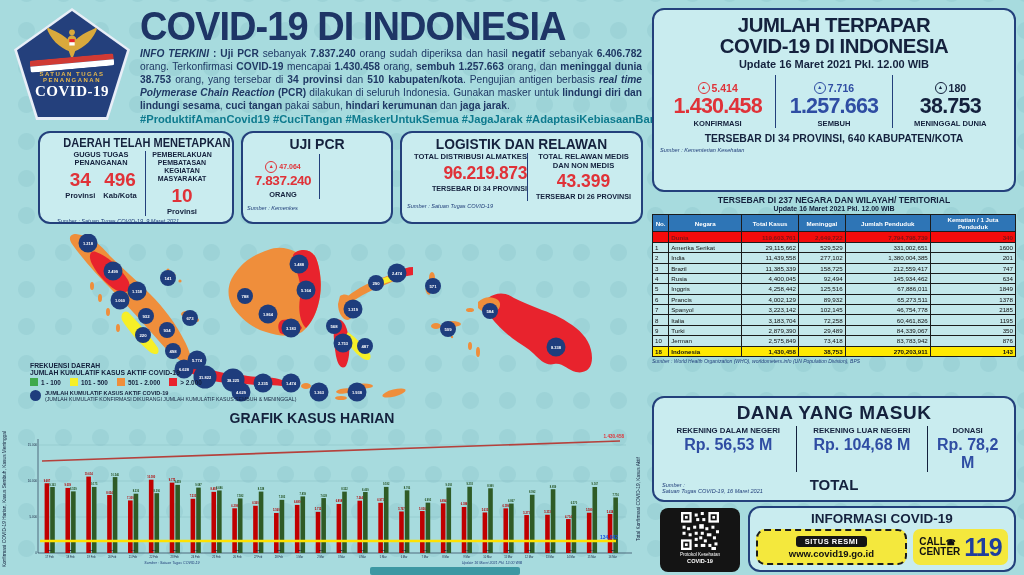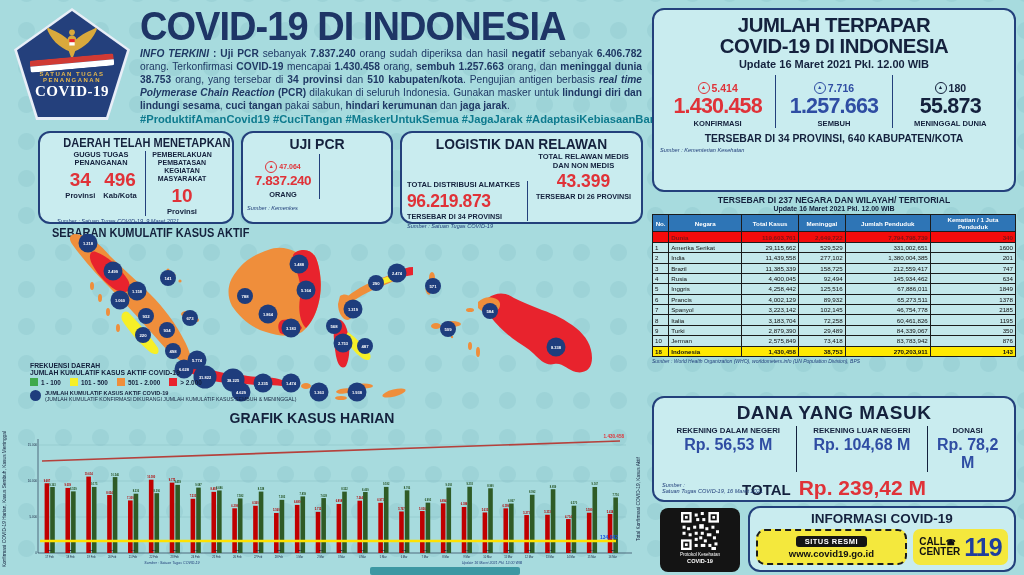--- a/index.html
+++ b/index.html
@@ -123,37 +123,34 @@
         <div class="red" style="font-size:13.5px;font-weight:800;letter-spacing:-.4px;">7.837.240</div>
         <div class="dark b" style="font-size:7.4px;margin-top:2px;">ORANG</div>
       </div>
     </div>
     <div class="src" style="margin-top:6px;">Sumber : Kemenkes</div>
   </div>
 
   <div class="abs panel" style="left:400px;top:131px;width:243px;height:93px;padding:3px 5px;">
     <div class="bx-title" style="font-size:14.5px;white-space:nowrap;transform:scaleX(.95);">LOGISTIK DAN RELAWAN</div>
     <div class="cols" style="margin-top:1px;">
-      <div style="width:120px;text-align:left;margin-top:28px;" class="vdiv">
+      <div style="width:120px;text-align:right;" class="vdiv">
         <div class="dark b" style="font-size:7.6px;line-height:1.15;">TOTAL DISTRIBUSI ALMATKES</div>
         <div class="red" style="font-size:17.5px;font-weight:800;letter-spacing:-.4px;margin-top:1px;">96.219.873</div>
         <div class="dark b" style="font-size:7.2px;">TERSEBAR DI 34 PROVINSI</div>
       </div>
       <div style="flex:1;text-align:center;padding-left:3px;">
         <div class="dark b" style="font-size:7.6px;line-height:1.15;">TOTAL RELAWAN MEDIS DAN NON MEDIS</div>
         <div class="red" style="font-size:17.5px;font-weight:800;margin-top:1px;">43.399</div>
         <div class="dark b" style="font-size:7.2px;">TERSEBAR DI 26 PROVINSI</div>
       </div>
     </div>
     <div class="src" style="margin-top:2px;">Sumber : Satuan Tugas COVID-19</div>
   </div>
 
-  <div class="abs" style="left:52px;top:226px;">
-    <div style="font-size:12.5px;font-weight:800;color:#14213d;white-space:nowrap;transform:scaleX(.88);transform-origin:left;">SEBARAN KUMULATIF KASUS AKTIF</div>
-  </div>
 
   <svg id="map-svg" class="abs" style="left:0;top:234px;" width="648" height="172" viewBox="0 0 648 172">
     <g>
 
       <path d="M76,0 C90,2 100,10 110,22 C122,34 136,46 150,60 C164,74 176,90 184,106 C190,117 192,126 190,130 C182,130 170,120 158,106 C144,90 128,72 112,56 C96,40 82,24 72,10 C68,4 70,0 76,0 Z" fill="#ef8e3b"></path>
       <path d="M96,18 C108,22 120,34 128,46 C132,54 128,60 120,58 C110,54 98,42 92,30 C88,22 90,16 96,18 Z" fill="#e8232d"></path>
       <path d="M128,78 C138,88 150,102 158,114 C160,120 156,122 150,118 C140,110 128,96 122,86 C120,80 124,76 128,78 Z" fill="#f6ef27"></path>
       <ellipse cx="92" cy="52" rx="2" ry="4" fill="#ef8e3b"></ellipse>
         <ellipse cx="100" cy="64" rx="2" ry="4" fill="#ef8e3b"></ellipse>
       <ellipse cx="108" cy="78" rx="2" ry="4" fill="#ef8e3b"></ellipse>
@@ -505,21 +502,21 @@
             <span class="dico">▲</span>
             <span>5.414</span>
           </div><div style="font-size:21.5px;font-weight:800;letter-spacing:-.8px;white-space:nowrap;">1.430.458</div><div class="dark" style="font-size:7.6px;font-weight:bold;">KONFIRMASI</div></div>
         <div class="blue vdiv" style="flex: 1 1 0%; text-align: center; padding: 0px 2px;"><div class="delta" style="font-size:10.5px;justify-content:center;width:100%;">
             <span class="dico">▲</span>
             <span>7.716</span>
           </div><div style="font-size:21.5px;font-weight:800;letter-spacing:-.8px;white-space:nowrap;">1.257.663</div><div class="dark" style="font-size:7.6px;font-weight:bold;">SEMBUH</div></div>
         <div class="dark" style="flex: 1 1 0%; text-align: center; padding: 0px 2px;"><div class="delta" style="font-size:10.5px;justify-content:center;width:100%;">
             <span class="dico">▲</span>
             <span>180</span>
-          </div><div style="font-size:21.5px;font-weight:800;letter-spacing:-.8px;white-space:nowrap;">55.873</div><div class="dark" style="font-size:7.6px;font-weight:bold;">MENINGGAL DUNIA</div></div>
+          </div><div style="font-size:21.5px;font-weight:800;letter-spacing:-.8px;white-space:nowrap;">38.753</div><div class="dark" style="font-size:7.6px;font-weight:bold;">MENINGGAL DUNIA</div></div>
       </div>
     <div class="dark" style="font-size:10.4px;font-weight:800;text-align:center;margin-top:5px;">TERSEBAR DI 34 PROVINSI, 640 KABUPATEN/KOTA</div>
     <div class="src" style="margin-top:3px;">Sumber : Kementerian Kesehatan</div>
   </div>
 
   <div class="abs" style="left:652px;top:195px;width:364px;">
     <div class="dark b" style="font-size:8.6px;text-align:center;">TERSEBAR DI 237 NEGARA DAN WILAYAH/ TERITORIAL</div>
     <div class="dark b" style="font-size:7px;text-align:center;margin-bottom:2px;">Update 16 Maret 2021 Pkl. 12.00 WIB</div>
     <table>
       <colgroup>
@@ -653,21 +650,20 @@
           <div class="dark b" style="font-size:7.8px;">REKENING LUAR NEGERI</div>
           <div class="blue" style="font-size:16px;font-weight:800;margin-top:1px;">Rp. 104,68 M</div>
         </div>
         <div style="width: 82px; text-align: center;">
           <div class="dark b" style="font-size:7.8px;">DONASI</div>
           <div class="blue" style="font-size:16px;font-weight:800;margin-top:1px;">Rp. 78,2 M</div>
         </div>
       </div>
     <div style="display:flex;align-items:baseline;justify-content:center;gap:8px;margin-top:4px;">
       <span class="dark" style="font-size:15px;font-weight:800;">TOTAL</span>
-      <span class="red" style="font-size:21px;font-weight:800;">Rp. 239,42 M</span>
     </div>
     <div class="src" style="position:absolute;left:8px;bottom:5px;line-height:1.2;">
       <div>Sumber :</div>
         <div>Satuan Tugas COVID-19, 16 Maret 2021</div>
     </div>
   </div>
 
   <div class="abs qr" style="left:660px;top:508px;width:80px;height:64px;">
     <svg width="38" height="38" viewBox="0 0 25 25">
       <g fill="#fff">

